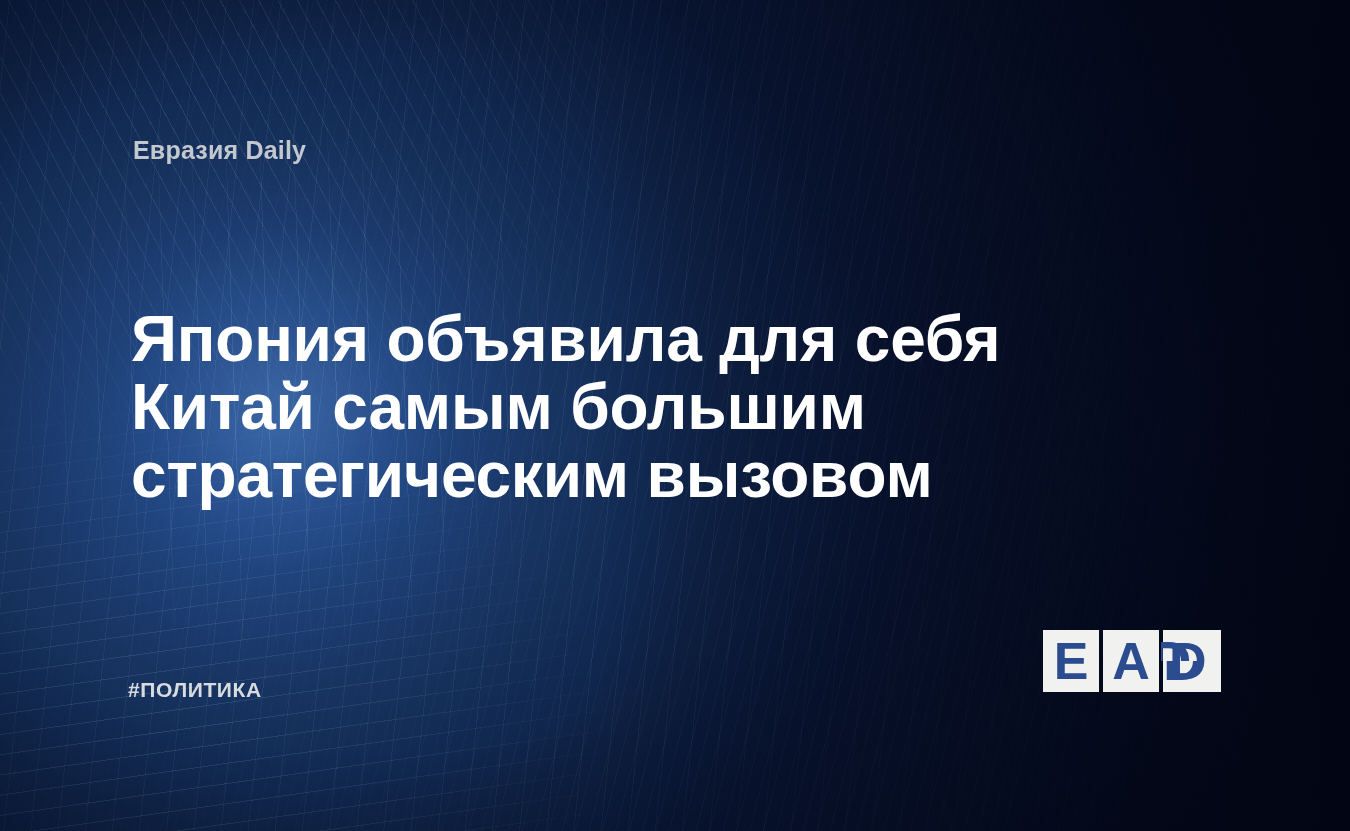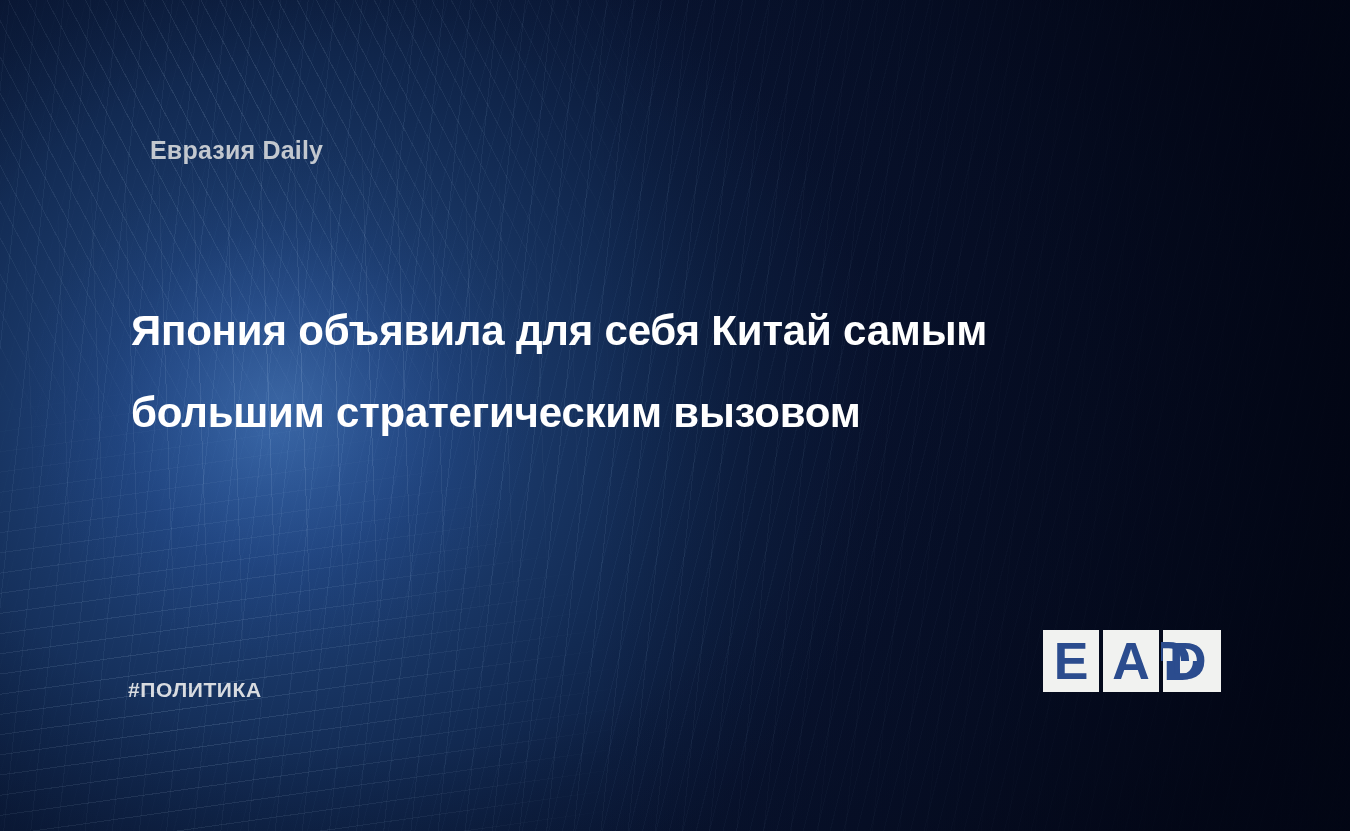--- a/index.html
+++ b/index.html
@@ -111,36 +111,36 @@
   }
 
   
   .content {
     position: absolute;
     inset: 0;
   }
 
   .brand {
     position: absolute;
-    left: 150px;
+    left: 133px;
     top: 136px;
     font-size: 25px;
     font-weight: bold;
     letter-spacing: .2px;
     color: #c3c8cf;
     white-space: nowrap;
   }
 
   .headline {
     position: absolute;
     left: 131px;
     top: 262px;
     width: 930px;
-    font-size: 42px;
-    line-height: 82px;
+    font-size: 64px;
+    line-height: 68px;
     font-weight: bold;
     color: #ffffff;
     letter-spacing: -0.2px;
   }
 
   .tag {
     position: absolute;
     left: 128px;
     top: 678px;
     font-size: 21px;

